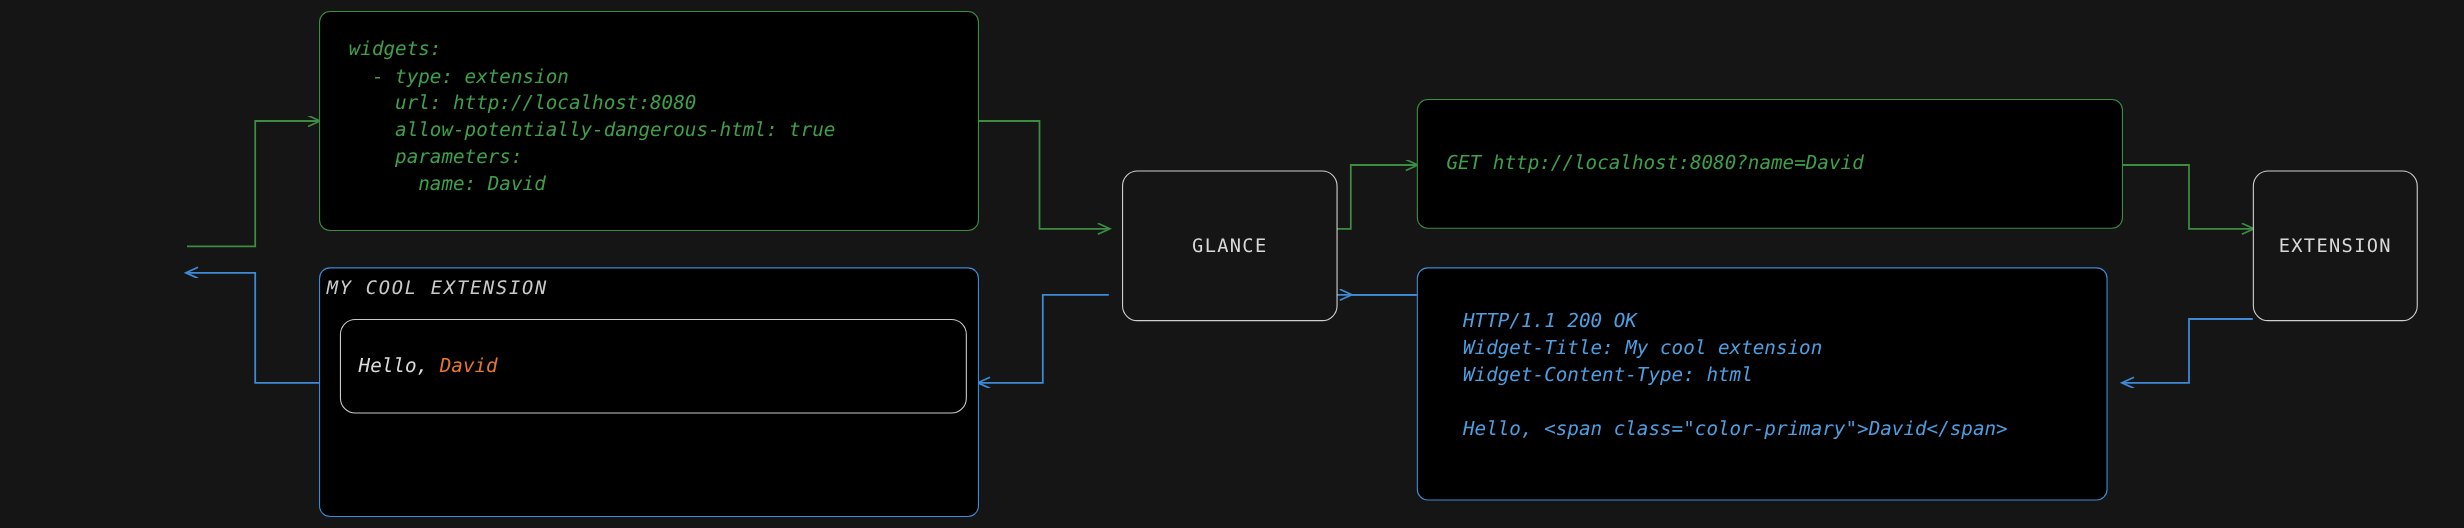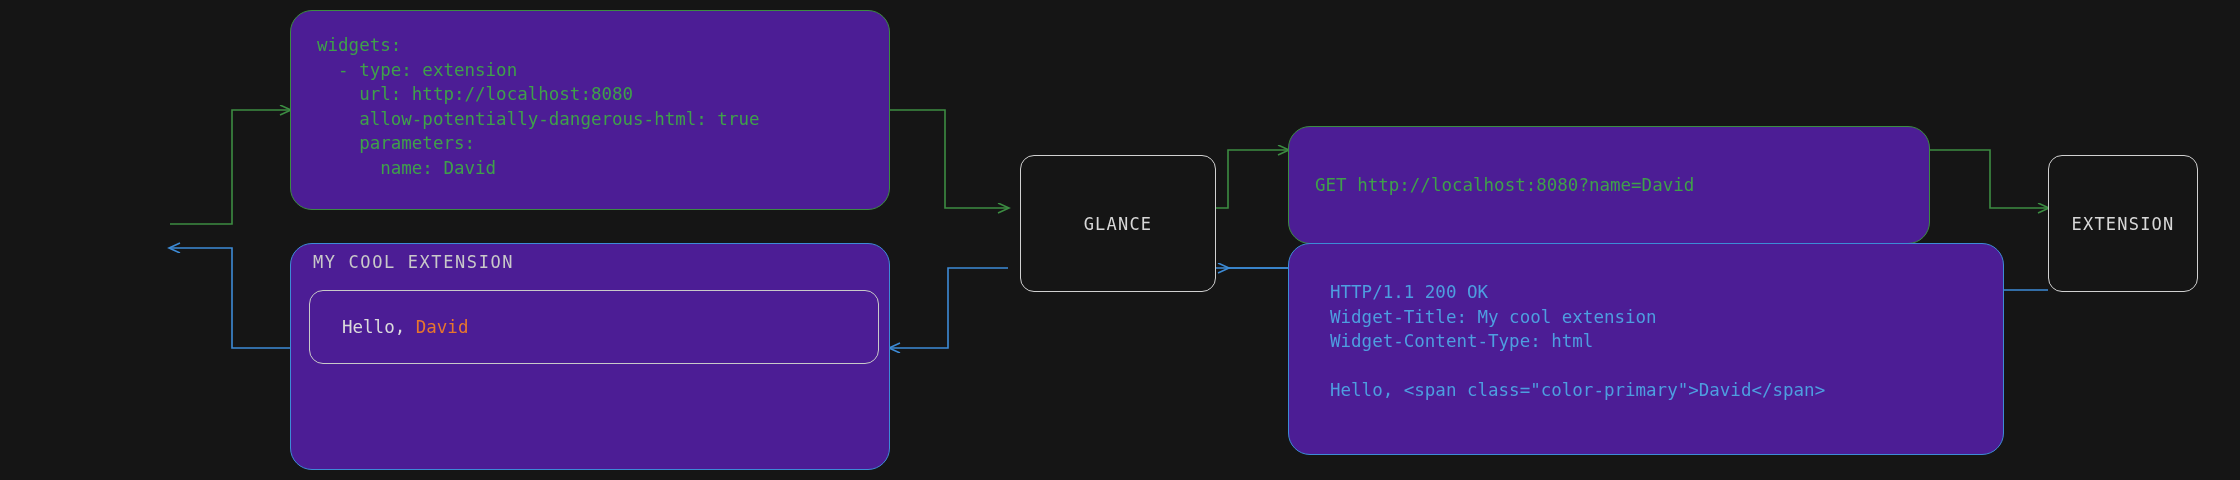--- a/index.html
+++ b/index.html
@@ -22,51 +22,52 @@
   }
   .node span {
     color: #d8d8d8;
     font-size: 17px;
     letter-spacing: 1.2px;
     font-family: "DejaVu Sans Mono", monospace;
   }
 
   .msgbox {
     position: absolute;
-    border-radius: 22px;
-    background: #4c1d95;
+    border-radius: 10px;
+    background: #000000;
     padding: 22px 26px;
+    font-style: italic;
   }
   .msgbox.green { border: 1.6px solid #3c8c42; }
   .msgbox.blue  { border: 1.6px solid #3d8bd6; }
 
   pre.code {
     font-family: "DejaVu Sans Mono", monospace;
     font-size: 17.5px;
     line-height: 24.5px;
     white-space: pre;
     margin: 0;
   }
   pre.code.green { color: #3fa04a; }
   pre.code.blue  { color: #4e9ee0; }
 
   .widget-title {
     color: #c9c9c9;
     font-size: 17px;
     letter-spacing: 1.6px;
     font-family: "DejaVu Sans Mono", monospace;
-    margin: 8px 0 0 22px;
+    margin: 8px 0 0 6px;
   }
   .widget-inner {
     margin: 18px 10px 10px 18px;
     border: 1.4px solid #c9c9c9;
     border-radius: 14px;
-    height: 74px;
+    height: 86px;
     display: flex; align-items: center;
-    padding-left: 32px;
+    padding-left: 16px;
   }
   .widget-inner .greet {
     color: #dcdcdc;
     font-size: 17.5px;
     font-family: "DejaVu Sans Mono", monospace;
   }
   .widget-inner .name { color: #e8762c; }
 </style>
 </head>
 <body>
@@ -112,25 +113,25 @@
 
   <div class="msgbox green" style="left:290px; top:10px; width:600px; height:200px;">
     <pre class="code green">widgets:
   - type: extension
     url: http://localhost:8080
     allow-potentially-dangerous-html: true
     parameters:
       name: David</pre>
   </div>
 
-  <div class="msgbox green" style="left:1288px; top:90px; width:642px; height:118px; display:flex; align-items:center;margin-top:36px;">
+  <div class="msgbox green" style="left:1288px; top:90px; width:642px; height:118px; display:flex; align-items:center;">
     <pre class="code green">GET http://localhost:8080?name=David</pre>
   </div>
 
-  <div class="msgbox blue" style="left:1288px; top:243px; width:716px; height:212px; padding-top:36px;padding-left:41px;">
+  <div class="msgbox blue" style="left:1288px; top:243px; width:628px; height:212px; padding-top:36px;padding-left:41px;">
     <pre class="code blue">HTTP/1.1 200 OK
 Widget-Title: My cool extension
 Widget-Content-Type: html
 
 Hello, &lt;span class="color-primary"&gt;David&lt;/span&gt;</pre>
   </div>
 
   <div class="msgbox blue" style="left:290px; top:243px; width:600px; height:227px; padding:0;">
     <div class="widget-title">MY COOL EXTENSION</div>
     <div class="widget-inner">

